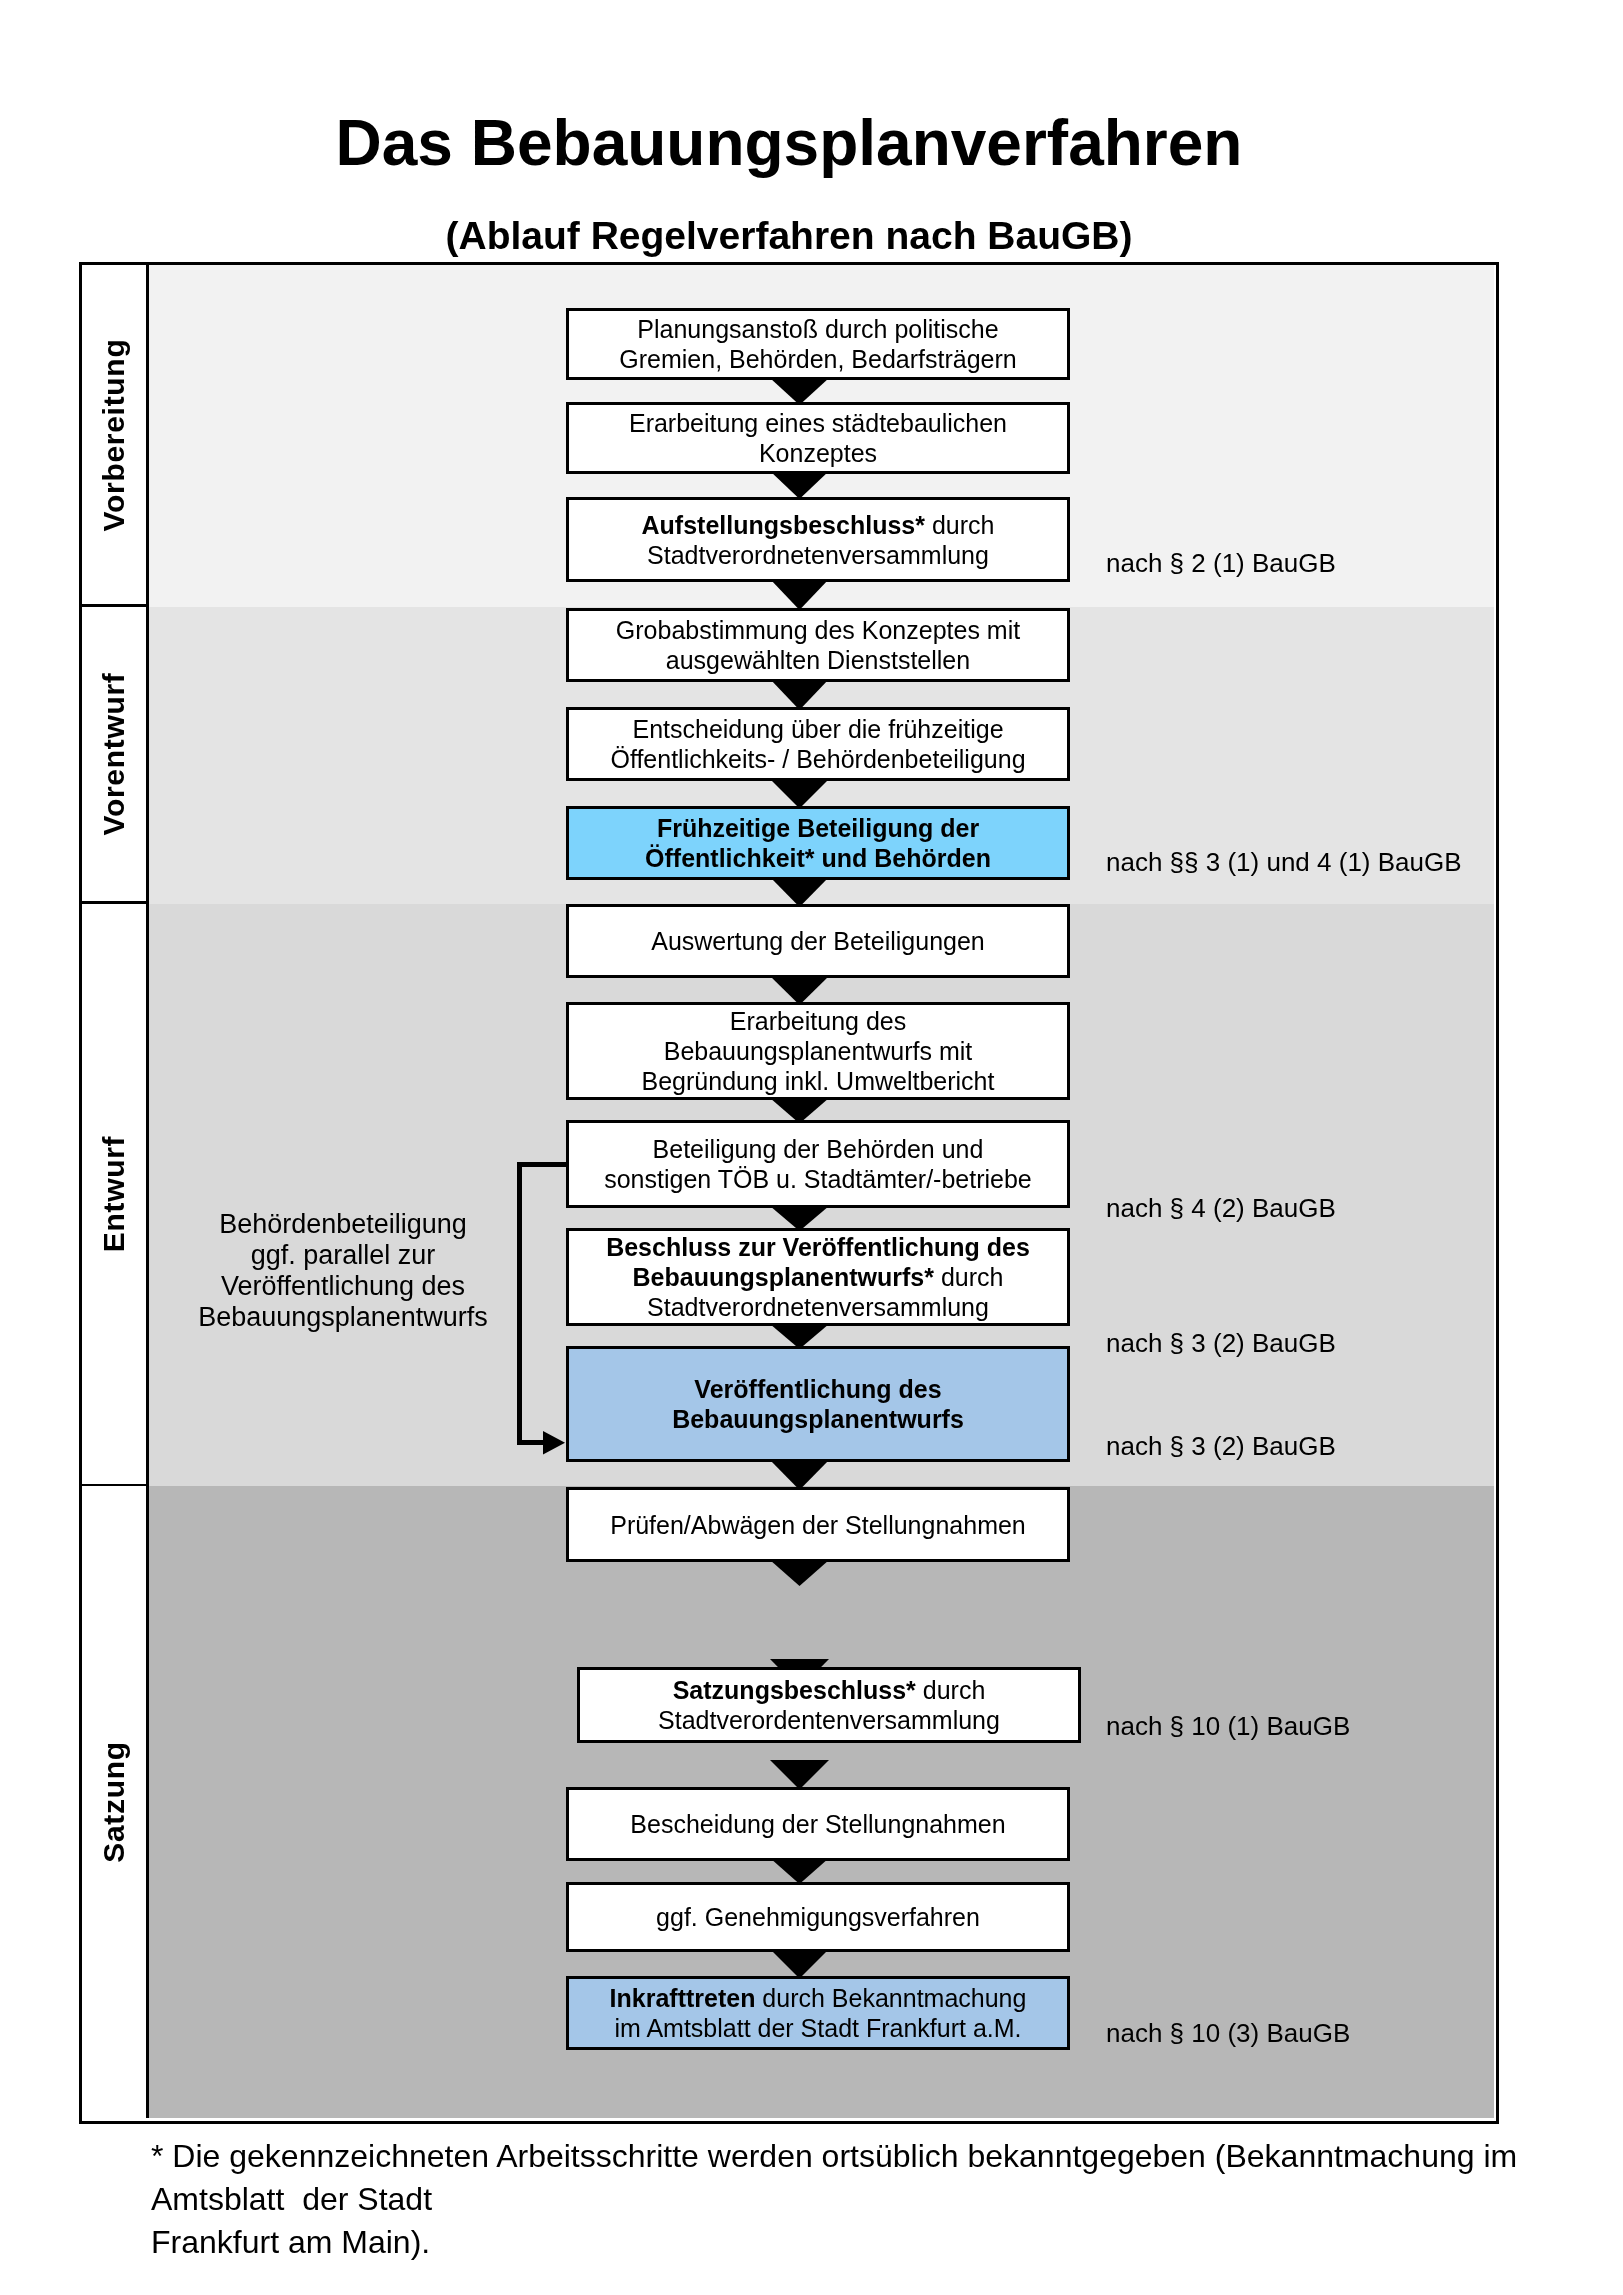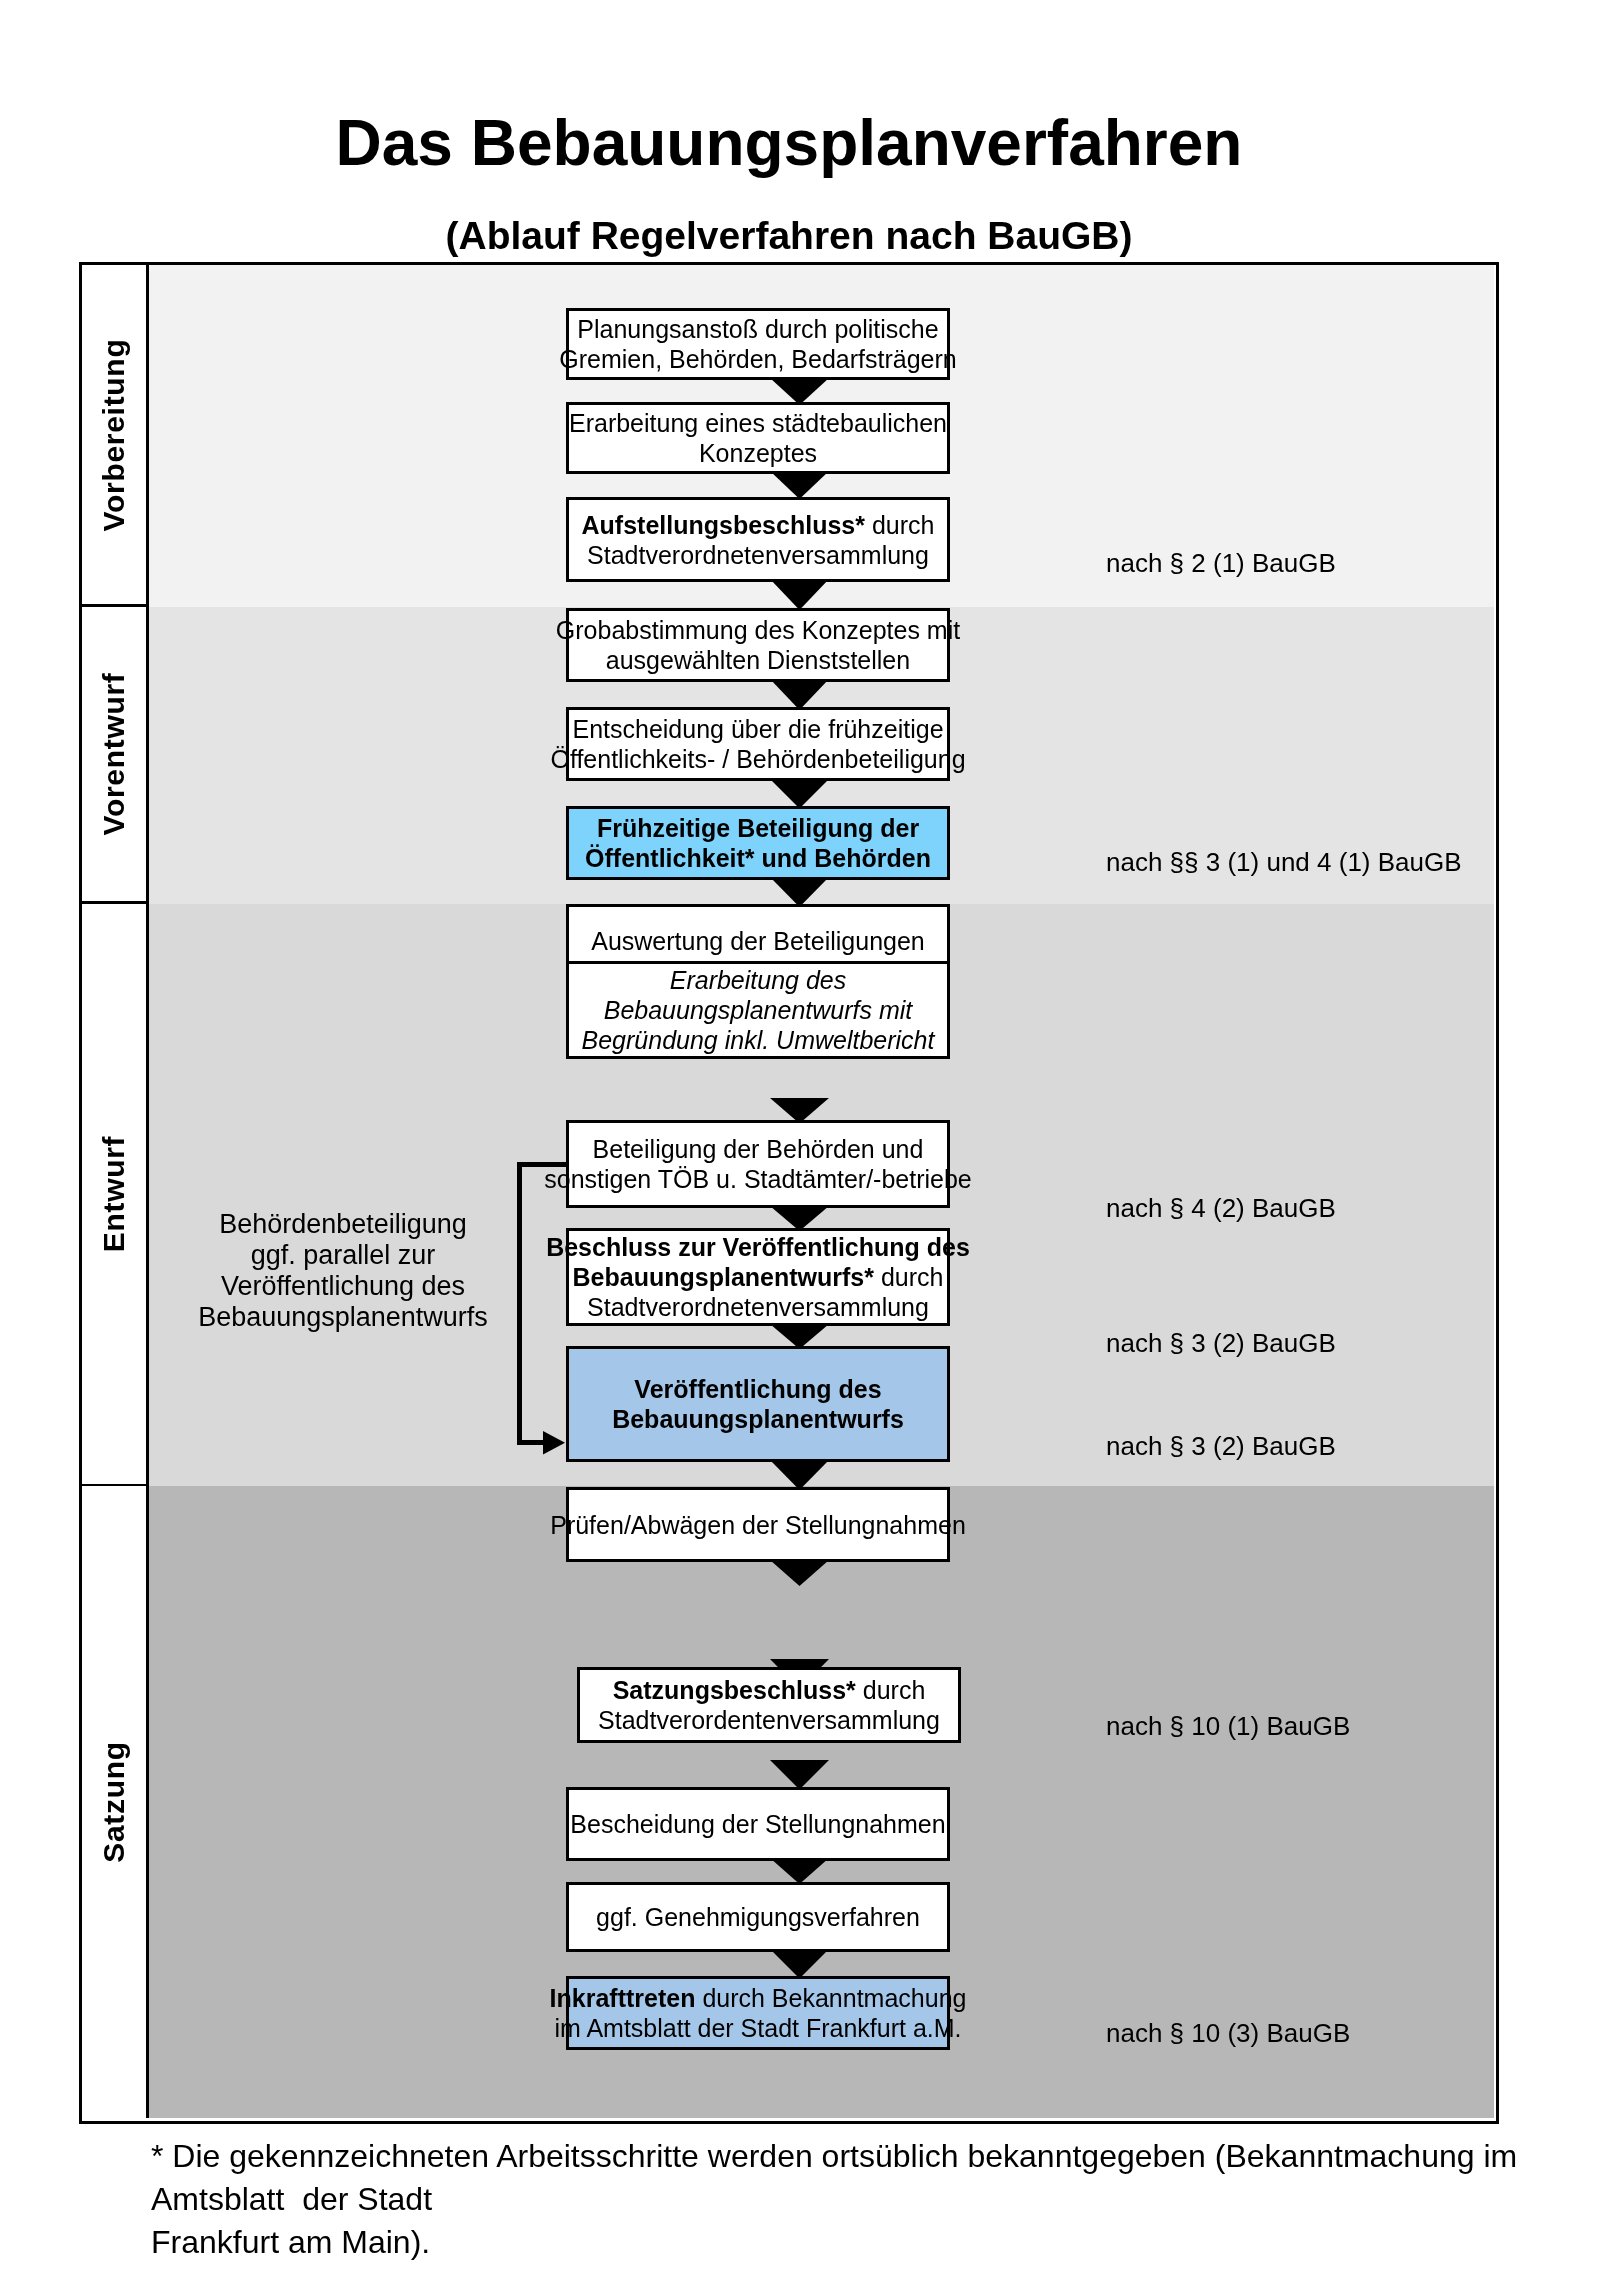--- a/index.html
+++ b/index.html
@@ -23,21 +23,21 @@
   .band{position:absolute;left:67px;width:1345px;}
   .labelcell{
     position:absolute;left:0;width:67px;background:#fff;box-sizing:border-box;
     border-right:3.9px solid #000;display:flex;align-items:center;justify-content:center;
   }
   .labelcell.sep{border-bottom:3.9px solid #000;}
   .labelcell span{
     transform:rotate(-90deg);white-space:nowrap;font-size:30px;font-weight:bold;letter-spacing:0.7px;
   }
   .step{
-    position:absolute;left:484px;width:384px;background:#fff;
+    position:absolute;left:484px;width:504px;background:#fff;
     border:3.9px solid #000;box-sizing:border-box;
     display:flex;flex-direction:column;align-items:center;justify-content:center;
     text-align:center;font-size:25px;line-height:1.2;
   }
   .step .ln{white-space:nowrap;}
   .step .b{font-weight:bold;}
   .arrow-down{
     position:absolute;left:688px;width:59px;background:#000;
     clip-path:polygon(0 0,100% 0,50% 100%);
   }
@@ -110,21 +110,21 @@
       <div class="step" style="top: 541px; height: 74px; background: #7dd3fc;">
         <div class="ln"><span class="b">Frühzeitige Beteiligung der</span></div>
         <div class="ln"><span class="b">Öffentlichkeit* und Behörden</span></div>
       </div>
       <div class="note" style="top: 582px;">nach §§ 3 (1) und 4 (1) BauGB</div>
       <div class="arrow-down" style="top: 612px; height: 30px;"></div>
       <div class="step" style="top: 639px; height: 74px;">
         <div class="ln"><span>Auswertung der Beteiligungen</span></div>
       </div>
       <div class="arrow-down" style="top: 711px; height: 29px;"></div>
-      <div class="step" style="top: 696px; height: 98px; font-style: italic;">
+      <div class="step" style="top: 737px; height: 98px;">
         <div class="ln"><span>Erarbeitung des</span></div>
         <div class="ln"><span>Bebauungsplanentwurfs mit</span></div>
         <div class="ln"><span>Begründung inkl. Umweltbericht</span></div>
       </div>
       <div class="arrow-down" style="top: 833px; height: 25.5px;"></div>
       <div class="step" style="top: 855px; height: 88px;">
         <div class="ln"><span>Beteiligung der Behörden und</span></div>
         <div class="ln"><span>sonstigen TÖB u. Stadtämter/-betriebe</span></div>
       </div>
       <div class="note" style="top: 928px;">nach § 4 (2) BauGB</div>

